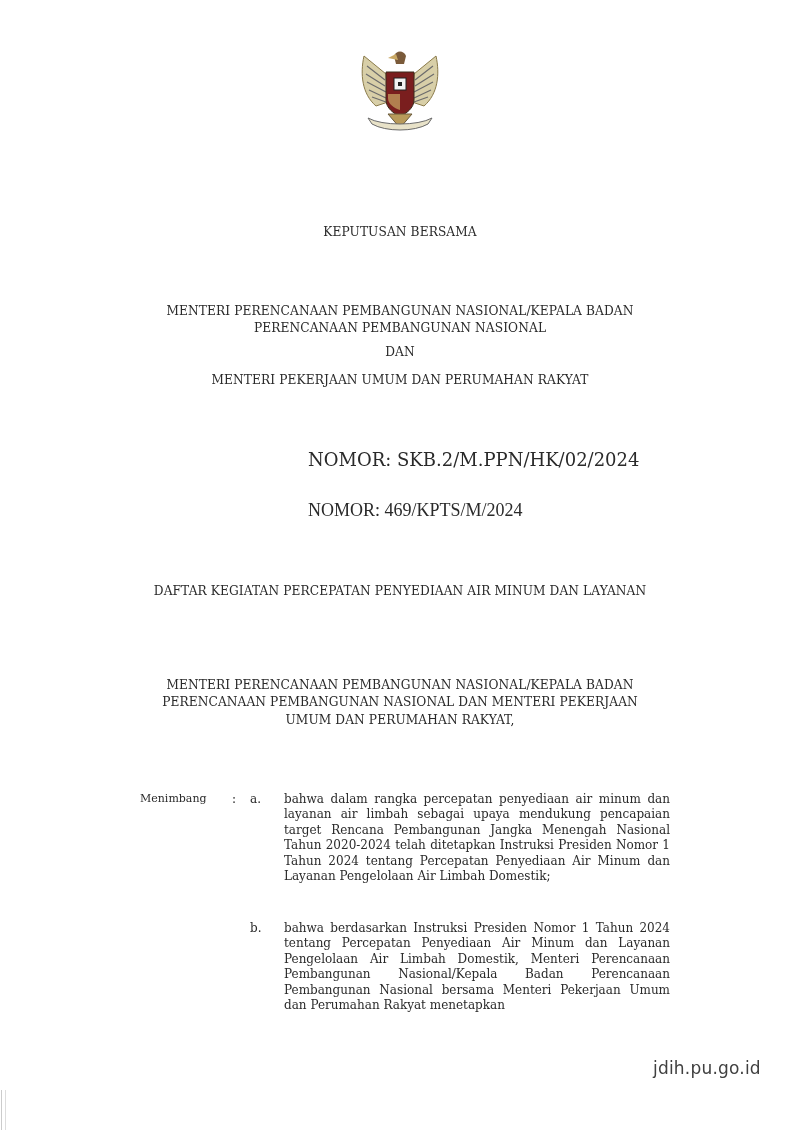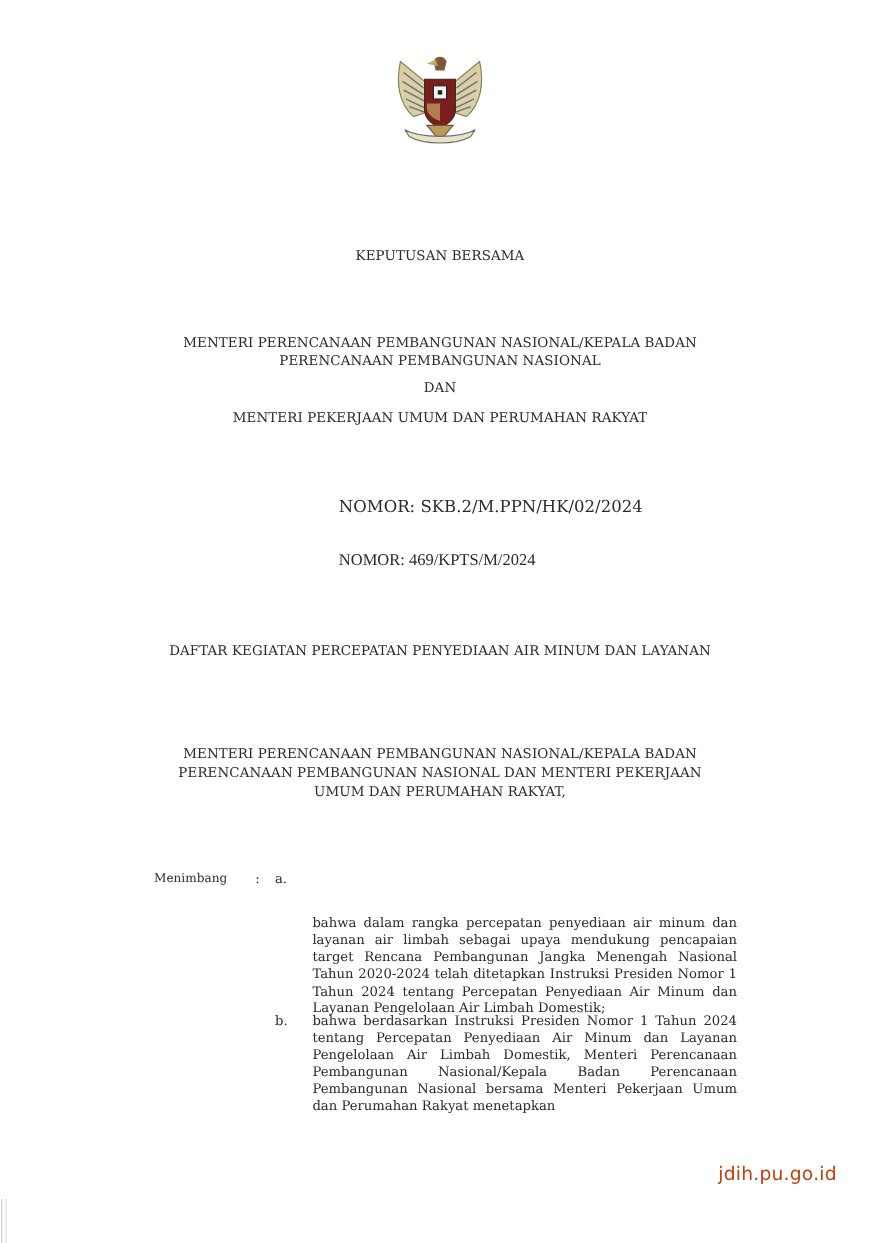--- a/index.html
+++ b/index.html
@@ -2,27 +2,27 @@
 <html><head>
   <meta charset="utf-8">
   <style>
     html, body { margin: 0; padding: 0; background: #ffffff; }
     body { width: 800px; height: 1130px; position: relative; overflow: hidden;
            font-family: "DejaVu Serif", "Liberation Serif", serif; color: #2a2a2a; }
     .page { position: absolute; left: 0; top: 0; width: 723px; height: 1130px; background: #fff; }
     .left-edge { position: absolute; left: 1px; top: 1090px; width: 3px; height: 40px; border-left: 1px solid #ccc; border-right: 1px solid #ddd; }
     .emblem { position: absolute; left: 358px; top: 44px; width: 84px; height: 88px; }
     .center { position: absolute; left: 100px; width: 600px; text-align: center; font-size: 12.2px; letter-spacing: 0.1px; line-height: 16px; }
-    .nomor { position: absolute; left: 308px; font-size: 15px; line-height: 16px; }
+    .nomor { position: absolute; left: 308px; font-size: 18px; line-height: 16px; }
     .consider-label { position: absolute; left: 140px; top: 792px; font-size: 11px; }
     .consider-colon { position: absolute; left: 232px; top: 792px; font-size: 12px; }
     .point-letter { position: absolute; font-size: 12px; }
     .para { position: absolute; left: 284px; width: 386px; font-size: 12px; line-height: 15.4px; text-align: justify; }
     .watermark { position: absolute; left: 653px; top: 1058px; font-family: "DejaVu Sans", "Liberation Sans", sans-serif;
-                 font-size: 17px; color: #c2410c; letter-spacing: 0.2px; }
+                 font-size: 17px; color: #404040; letter-spacing: 0.2px; }
   </style>
 </head>
 <body>
 
 <div class="page">
 
   <div class="emblem">
     <svg width="84" height="88" viewBox="0 0 84 88">
 
       <path d="M6 12 C2 30 4 50 18 62 L30 58 L28 30 Z" fill="#d8cfa8" stroke="#8a7a4a" stroke-width="1"></path>
@@ -58,21 +58,21 @@
   <div class="center" style="top:583px;">DAFTAR KEGIATAN PERCEPATAN PENYEDIAAN AIR MINUM DAN LAYANAN</div>
 
   <div class="center" style="top:677px;">MENTERI PERENCANAAN PEMBANGUNAN NASIONAL/KEPALA BADAN</div>
   <div class="center" style="top:712px;">UMUM DAN PERUMAHAN RAKYAT,</div>
   <div class="center" style="top:694px;">PERENCANAAN PEMBANGUNAN NASIONAL DAN MENTERI PEKERJAAN</div>
 
   <div class="consider-label">Menimbang</div>
   <div class="consider-colon">:</div>
 
   <div class="point-letter" style="left:250px; top:792px;">a.</div>
-  <div class="para" style="top:792px;margin-top:40px;">bahwa dalam rangka percepatan penyediaan air minum dan layanan air limbah sebagai upaya mendukung pencapaian target Rencana Pembangunan Jangka Menengah Nasional Tahun 2020-2024 telah ditetapkan Instruksi Presiden Nomor 1 Tahun 2024 tentang Percepatan Penyediaan Air Minum dan Layanan Pengelolaan Air Limbah Domestik;</div>
+  <div class="para" style="top:792px;">bahwa dalam rangka percepatan penyediaan air minum dan layanan air limbah sebagai upaya mendukung pencapaian target Rencana Pembangunan Jangka Menengah Nasional Tahun 2020-2024 telah ditetapkan Instruksi Presiden Nomor 1 Tahun 2024 tentang Percepatan Penyediaan Air Minum dan Layanan Pengelolaan Air Limbah Domestik;</div>
 
   <div class="point-letter" style="left:250px; top:921px;">b.</div>
   <div class="para" style="top:921px;">bahwa berdasarkan Instruksi Presiden Nomor 1 Tahun 2024 tentang Percepatan Penyediaan Air Minum dan Layanan Pengelolaan Air Limbah Domestik, Menteri Perencanaan Pembangunan Nasional/Kepala Badan Perencanaan Pembangunan Nasional bersama Menteri Pekerjaan Umum dan Perumahan Rakyat menetapkan</div>
 
   <div class="watermark">jdih.pu.go.id</div>
 
   <div class="left-edge"></div>
 </div>
 
 </body></html>

